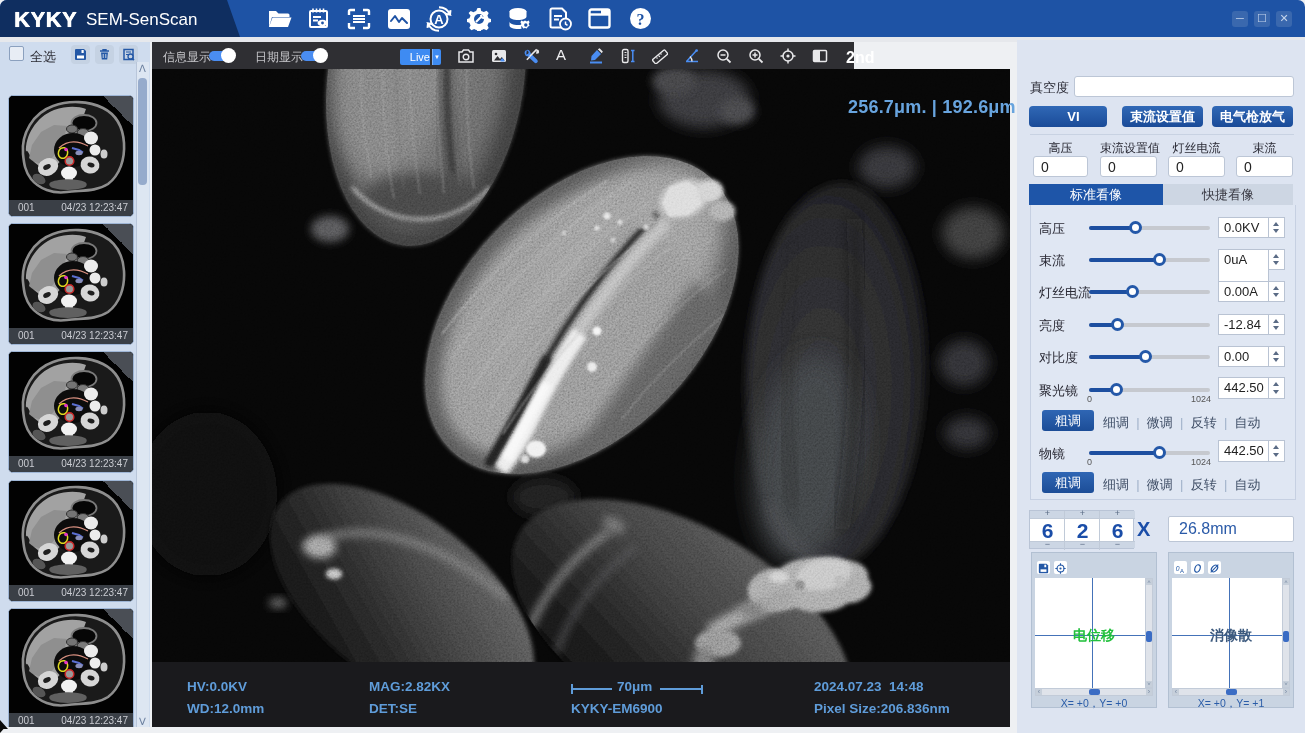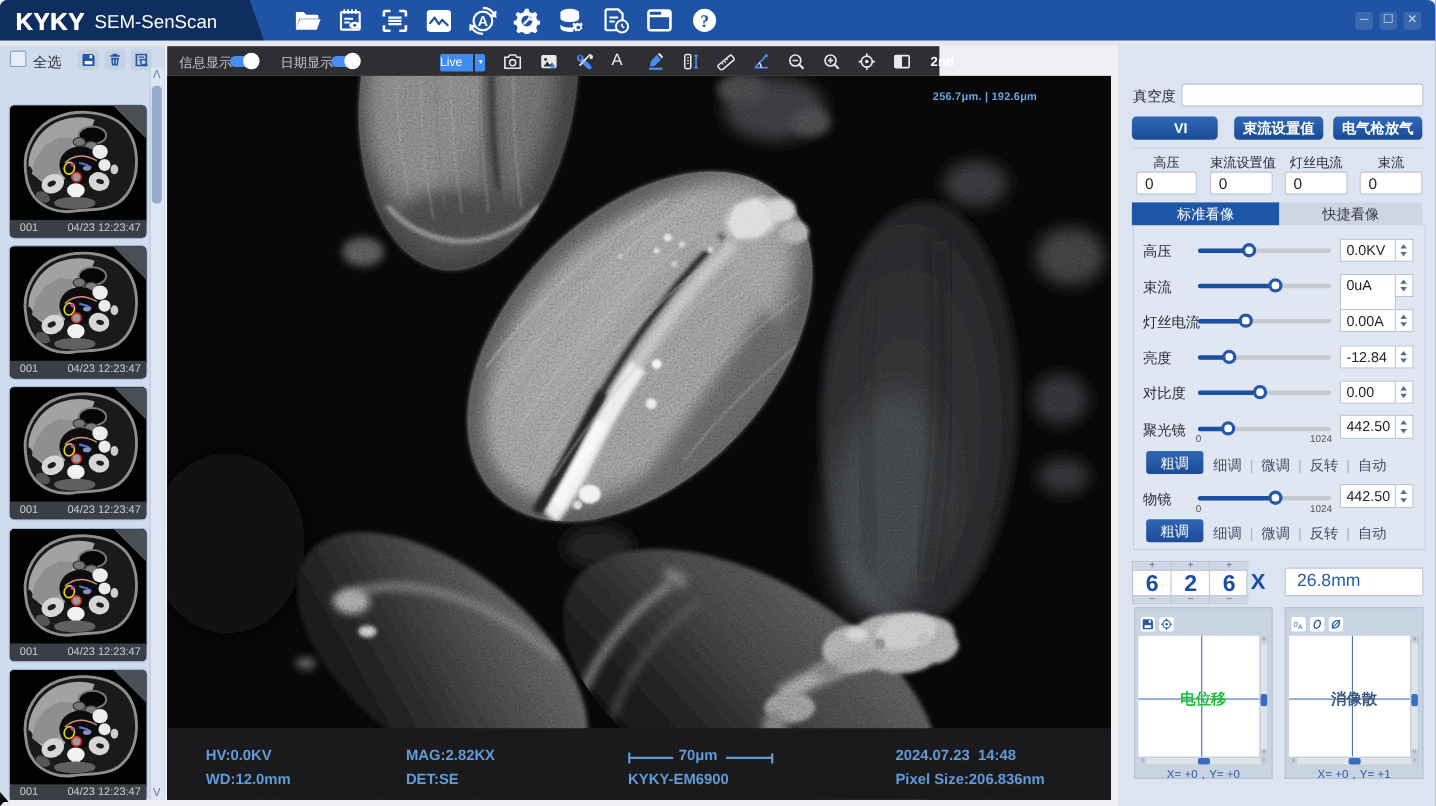--- a/index.html
+++ b/index.html
@@ -34,28 +34,28 @@
   #sb-scroll { left:136px; top:20px; width:13px; height:707px; background:#dde6f2; border-left:1px solid #b9c6da; }
   #sb-thumbbar { left:138px; top:36px; width:9px; height:107px; background:#96abcc; border-radius:4px; }
   .sb-arrow { left:136px; width:13px; height:13px; color:#6b7f9e; font-size:10px; text-align:center; line-height:12px; }
 
   
   #toolbar { left:152px; top:42px; width:702px; height:27px; background:#2f2f33; color:#c9c9cd; }
   .tlabel { top:7px; font-size:12px; color:#c6c6ca; }
   .toggle { top:9px; width:21px; height:10px; background:#4a8df2; border-radius:5px; }
   .knob { top:6px; width:15px; height:15px; background:#fff; border-radius:50%; }
   #livebtn { left:248px; top:7px; width:30px; height:16px; background:#3e8bf2; border-radius:2px 0 0 2px;
-      color:#fff; font-size:11px; text-align:left; line-height:16px; }
+      color:#fff; font-size:11px; text-align:right; line-height:16px; }
   #livedrop { left:280px; top:7px; width:9px; height:16px; border-left:1px solid #79b0f6; background:#3e8bf2; border-radius:0 2px 2px 0;
       color:#fff; font-size:6px; text-align:center; line-height:16px; }
   .tico { top:6px; width:16px; height:16px; }
-  #secondlbl { left:694px; top:7px; color:#fff; font-size:12px; font-weight:bold; }
+  #secondlbl { left:694px; top:7px; color:#fff; font-size:16px; font-weight:bold; }
 
   #semimg { left:152px; top:69px; width:858px; height:658px; background:#050505; }
-  #dims { left:848px; top:83px; color:#68a4de; font-weight:bold; font-size:10px; letter-spacing:0.2px; }
+  #dims { left:848px; top:97px; color:#68a4de; font-weight:bold; font-size:18px; letter-spacing:0.2px; }
   #infobar { left:152px; top:662px; width:858px; height:65px; background:#1a1a1d; }
   .info { color:#5f9cd9; font-weight:bold; font-size:13.5px; }
 
   
   #rightpanel { left:1017px; top:40px; width:288px; height:693px; background:#dde4f1; }
   .rp { position:absolute; }
   #rtabs { left:0; top:0; width:288px; height:24px; border-bottom:1px solid #bcc7d9; }
   .rtab { position:absolute; top:5px; font-size:13.5px; color:#3b3b45; }
   #rtab-active { color:#174a9e; font-weight:bold; }
   #rtab-underline { left:0; top:21px; width:74px; height:3px; background:#2257a8; }

